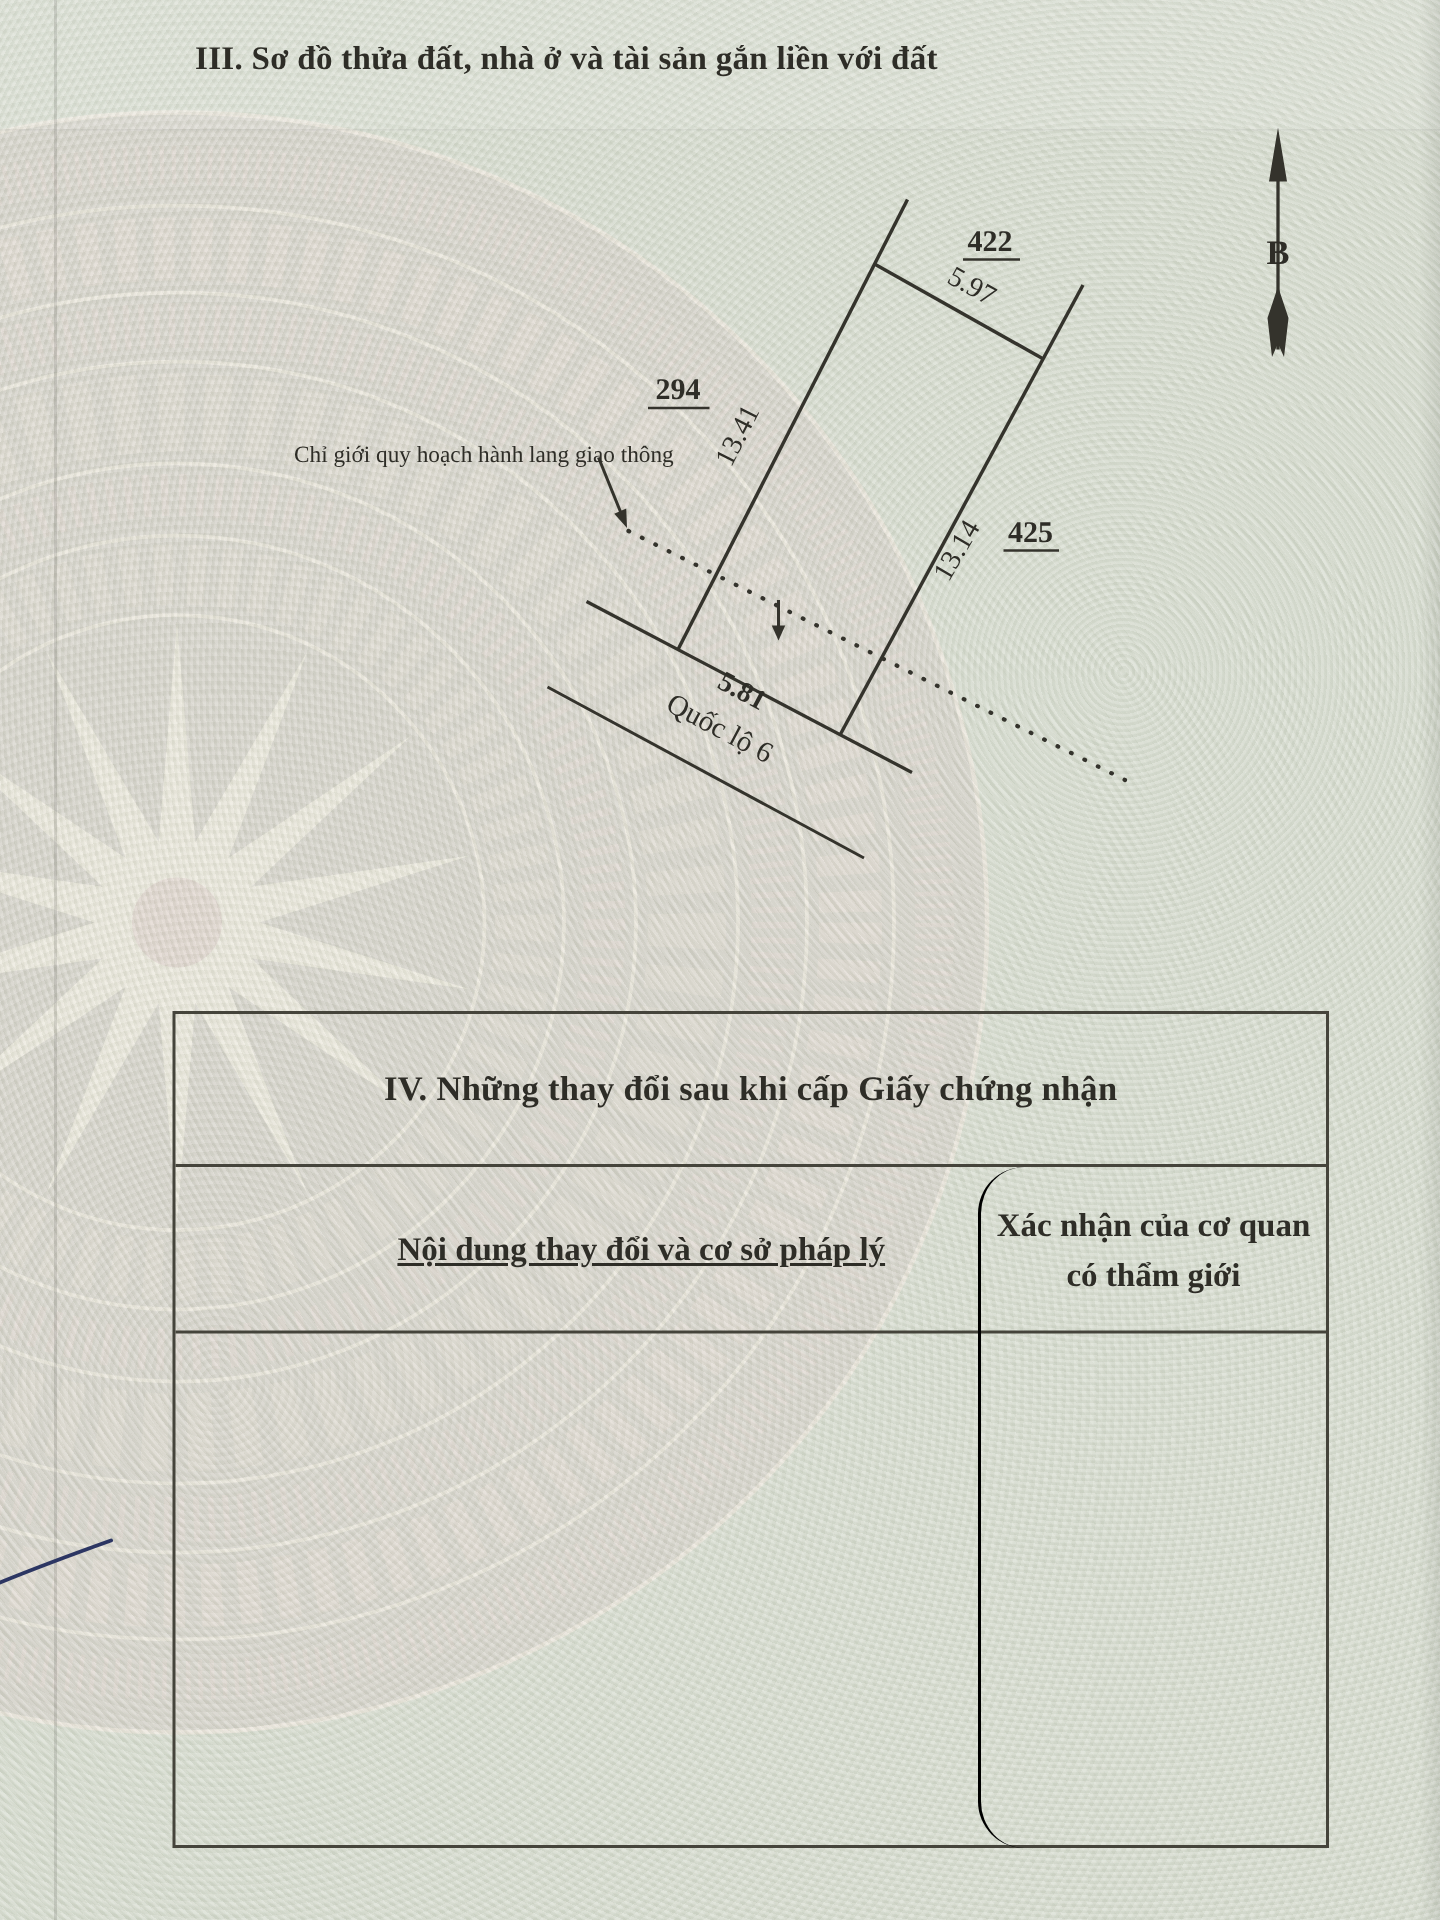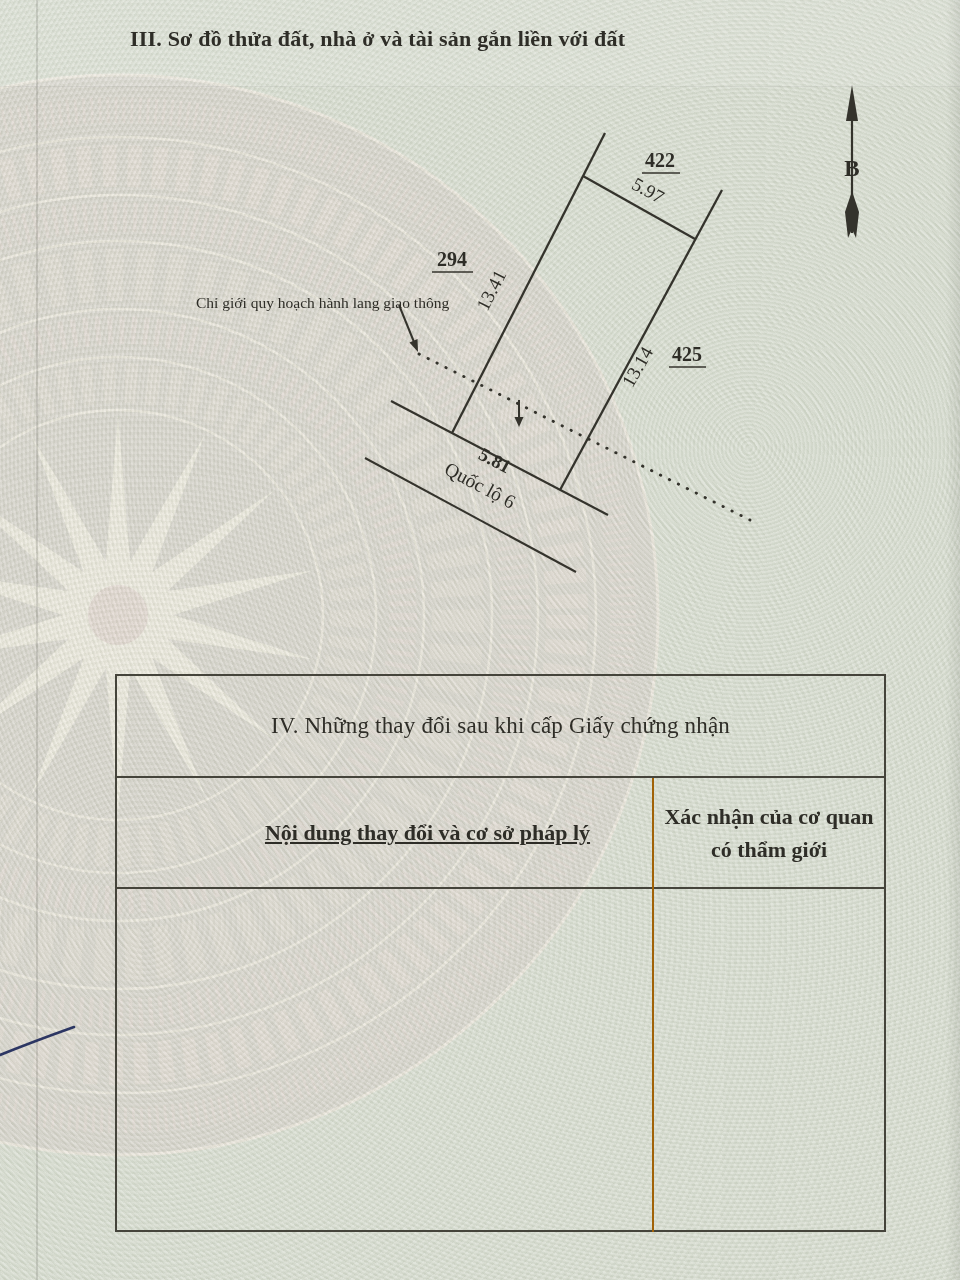--- a/index.html
+++ b/index.html
@@ -31,26 +31,26 @@
   .diagram-svg text{fill:#2e2d27;font-family:"Liberation Serif","DejaVu Serif",serif;}
 
   
   .tbl{
     position:absolute;left:115px;top:674px;width:771px;height:558px;
     border:2px solid #45443b;box-sizing:border-box;background:transparent;
   }
   .tbl-title{
     height:102px;border-bottom:2px solid #45443b;box-sizing:border-box;
     display:flex;align-items:center;justify-content:center;
-    font-size:23px;font-weight:normal;letter-spacing:.2px;
+    font-size:23px;font-weight:bold;letter-spacing:.2px;
   }
   .tbl-cols{display:flex;height:454px;}
   .col{box-sizing:border-box;display:flex;flex-direction:column;}
   .col-left{width:535px;text-decoration:underline;}
-  .col-right{width:232px;border-left:2px solid #a16207;flex:1;}
+  .col-right{width:232px;border-left:2px solid #000000;flex:1;border-radius:31px;}
   .col-header{
     height:111px;border-bottom:2px solid #45443b;box-sizing:border-box;
     display:flex;flex-direction:column;align-items:center;justify-content:center;
     font-size:22px;font-weight:bold;text-align:center;line-height:1.5;
   }
   .col-left .col-header{padding-left:86px;}
   .col-body{flex:1;}
 
   .pen-mark{position:absolute;left:0;top:0;z-index:3;}
 </style>

